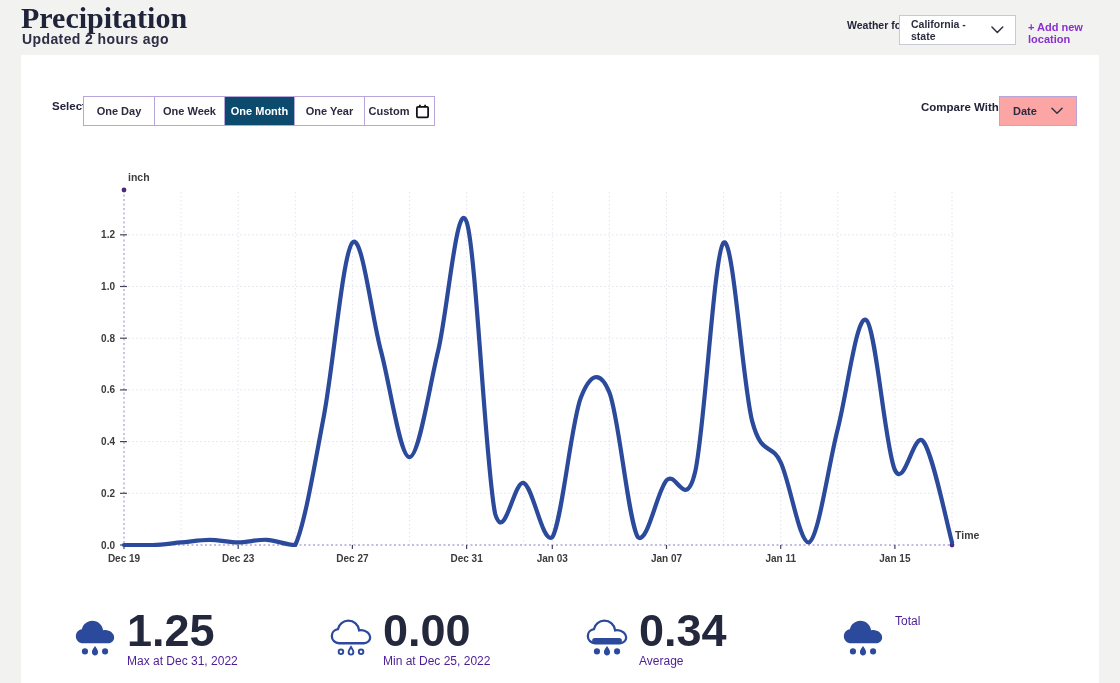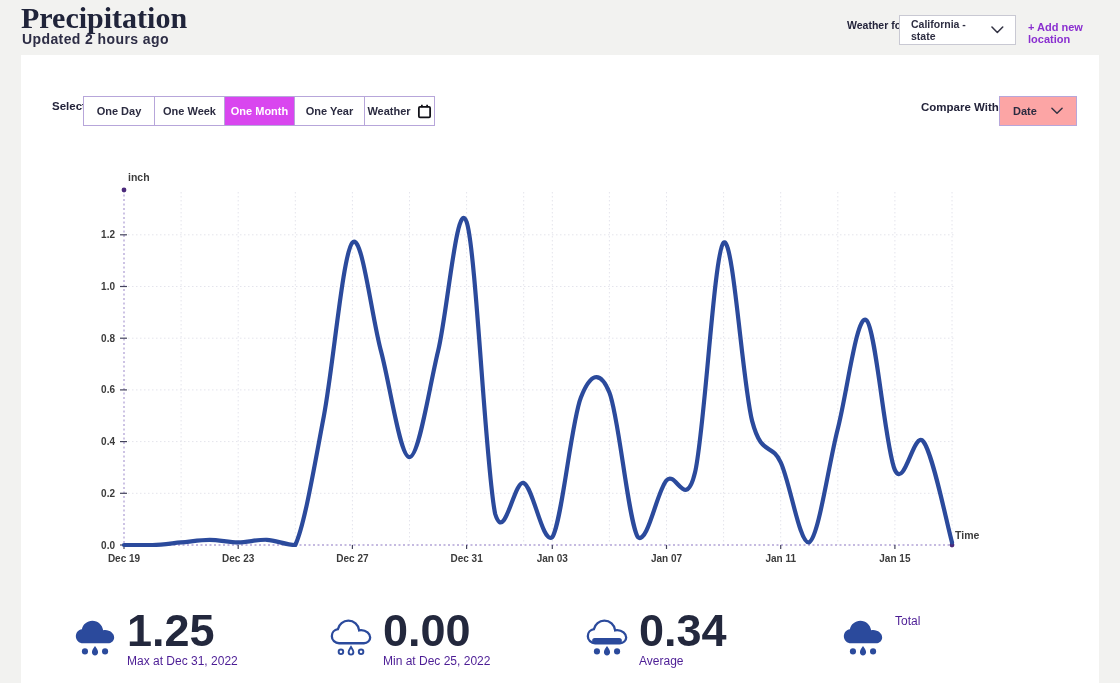--- a/index.html
+++ b/index.html
@@ -46,21 +46,21 @@
   .tabs {
     position:absolute; left:83px; top:96px; height:30px;
     display:flex; border:1px solid #b7a6da; background:#fff;
   }
   .tab {
     width:70px; height:28px; display:flex; align-items:center; justify-content:center;
     font-size:11px; font-weight:600; color:#2b2b40; cursor:pointer; gap:6px;
     border-left:1px solid #b7a6da;
   }
   .tab:first-child { border-left:none; }
-  .tab.selected { background:#d946ef; color:#fff;text-align:right; }
+  .tab.selected { background:#0c4a6e; color:#fff;text-align:right; }
   .compare-label {
     position:absolute; left:921px; top:101px;
     font-size:11.5px; font-weight:700; color:#23233a;
   }
   .date-select {
     position:absolute; left:999px; top:96px; width:78px; height:30px;
     background:#fca5a5; border:1px solid #b7a6da;
     display:flex; align-items:center; justify-content:space-between;
     padding:0 13px; cursor:pointer;
   }
@@ -107,21 +107,21 @@
     <div class="tab">
         <span>One Week</span>
       </div>
     <div class="tab selected">
         <span>One Month</span>
       </div>
     <div class="tab">
         <span>One Year</span>
       </div>
     <div class="tab">
-      <span>Weather</span>
+      <span>Custom</span>
       <svg width="15" height="15" viewBox="0 0 16 16">
         <rect x="2" y="3" width="12" height="11.2" rx="1.2" fill="none" stroke="#111118" stroke-width="1.9"></rect>
         <line x1="5.2" y1="0.8" x2="5.2" y2="3.4" stroke="#111118" stroke-width="1.9"></line>
         <line x1="10.8" y1="0.8" x2="10.8" y2="3.4" stroke="#111118" stroke-width="1.9"></line>
       </svg>
     </div>
   </div>
 
   <div class="compare-label">Compare With:</div>
 

